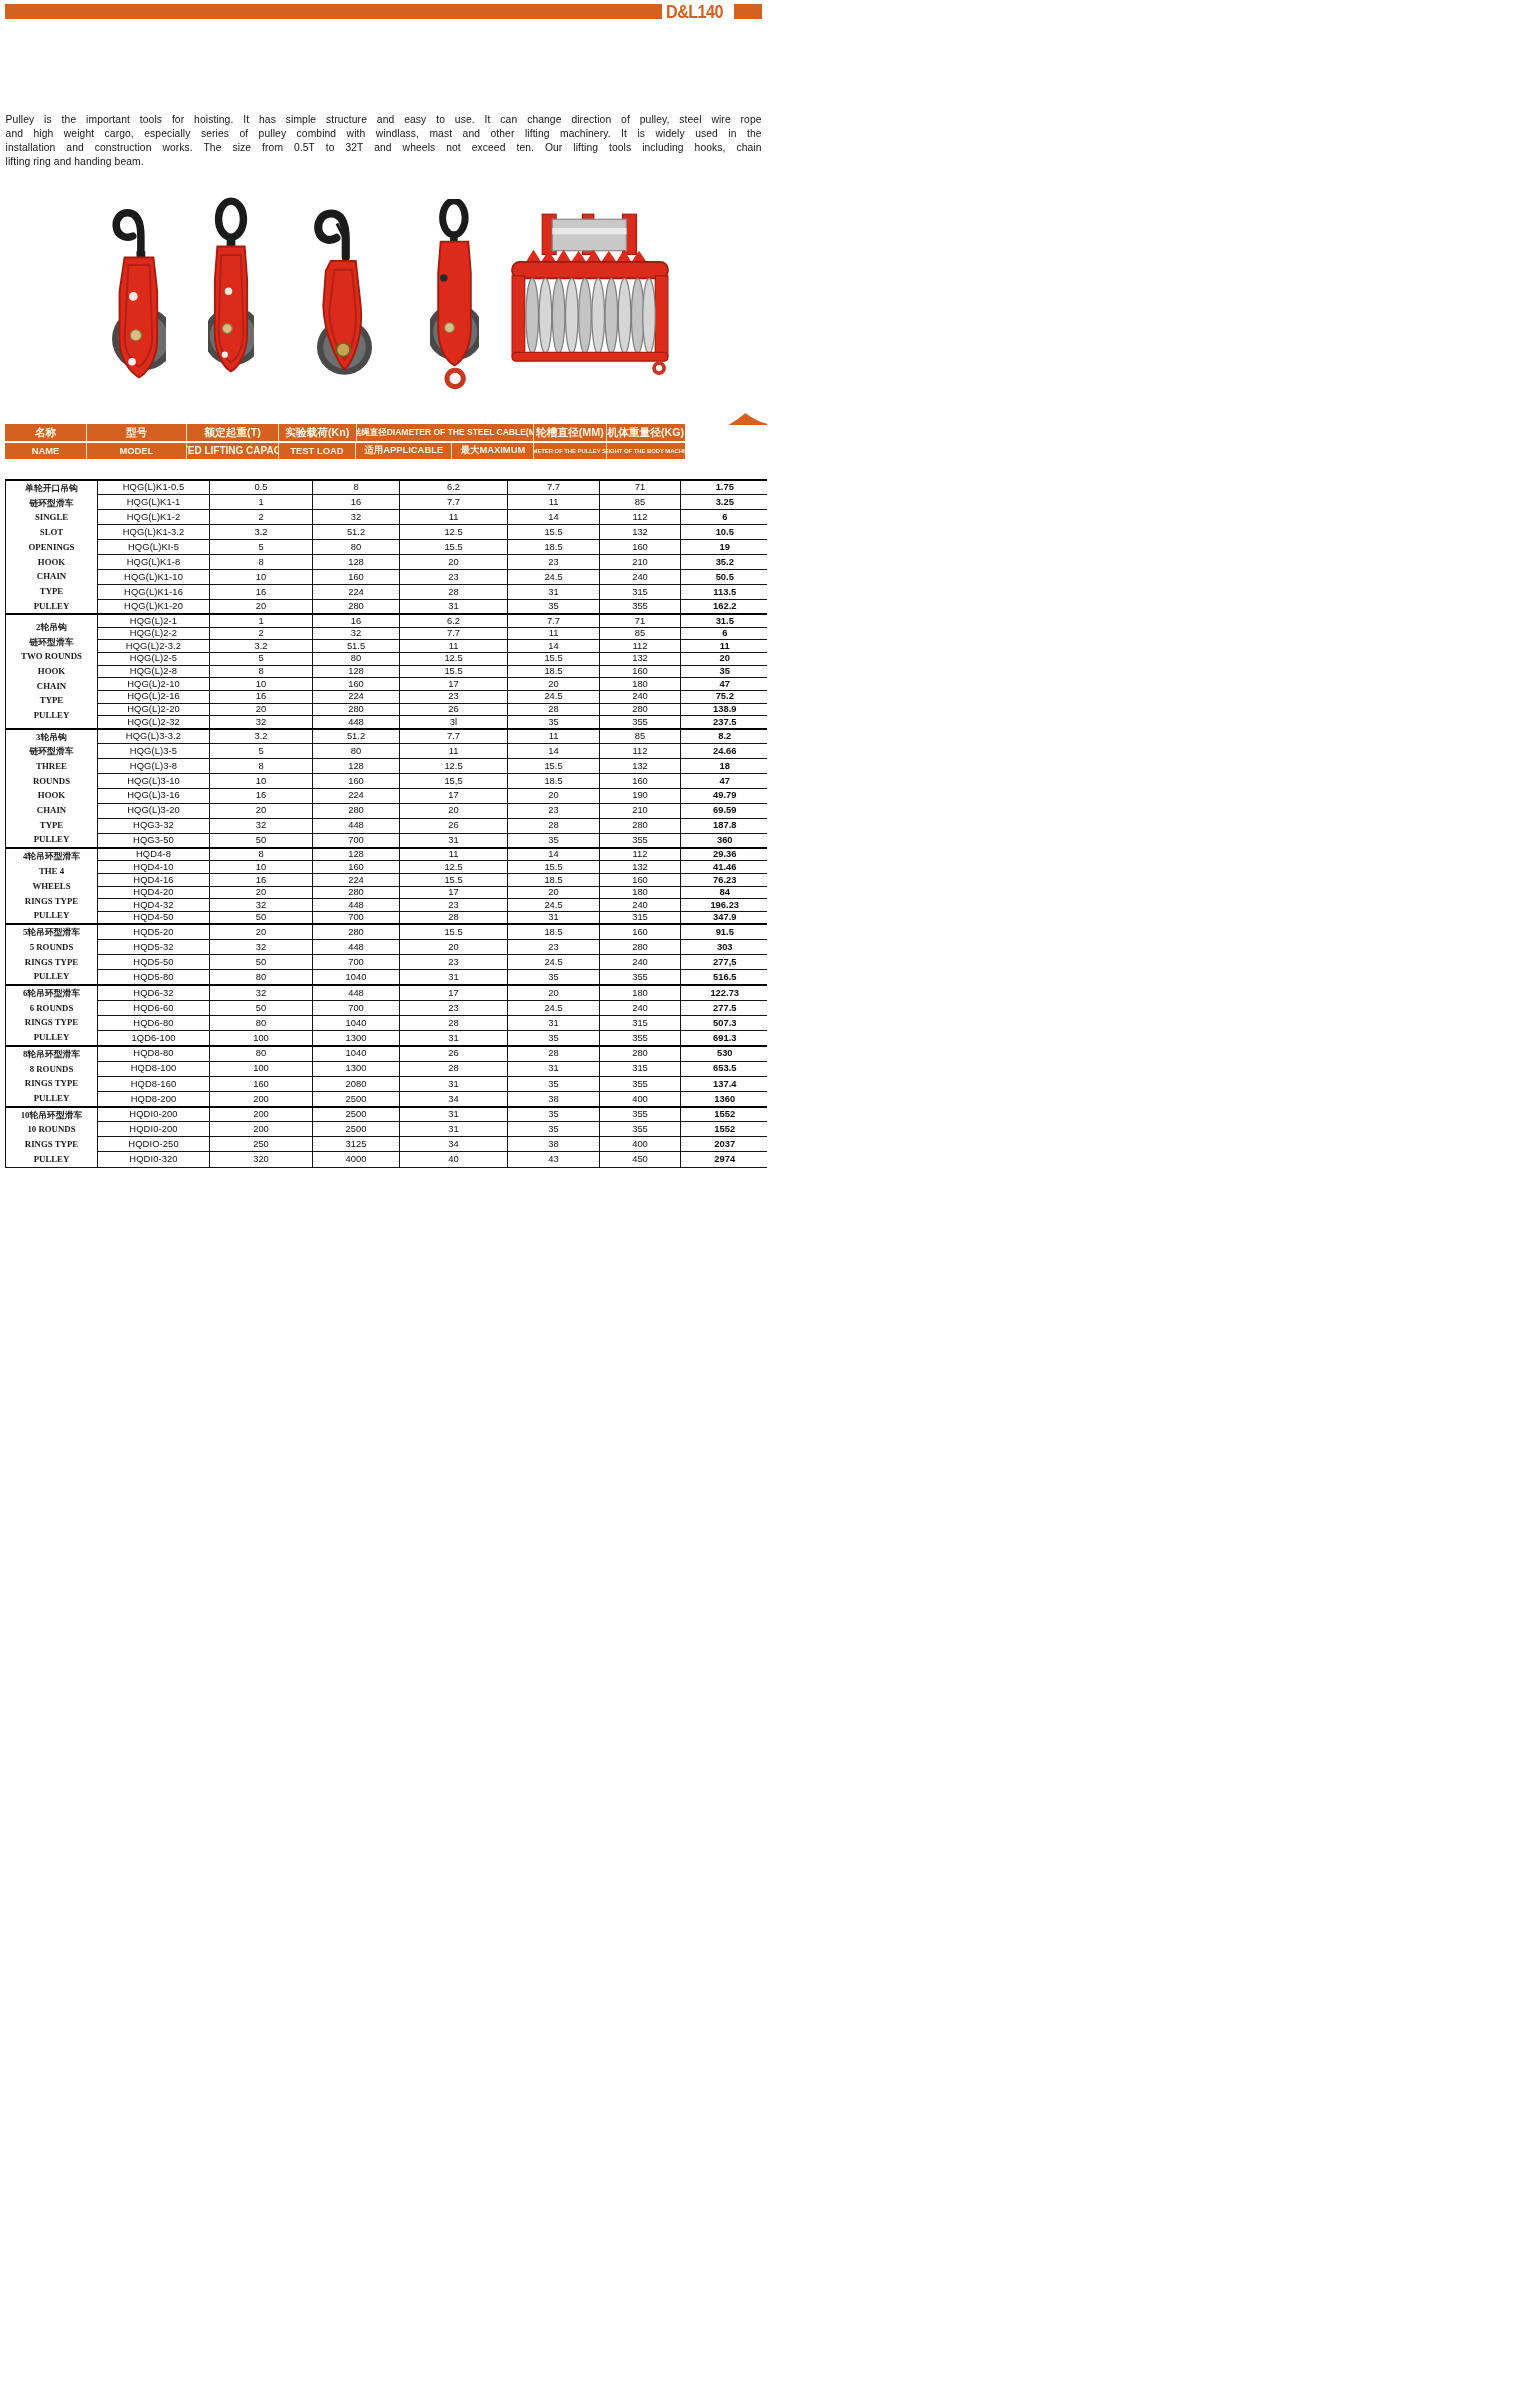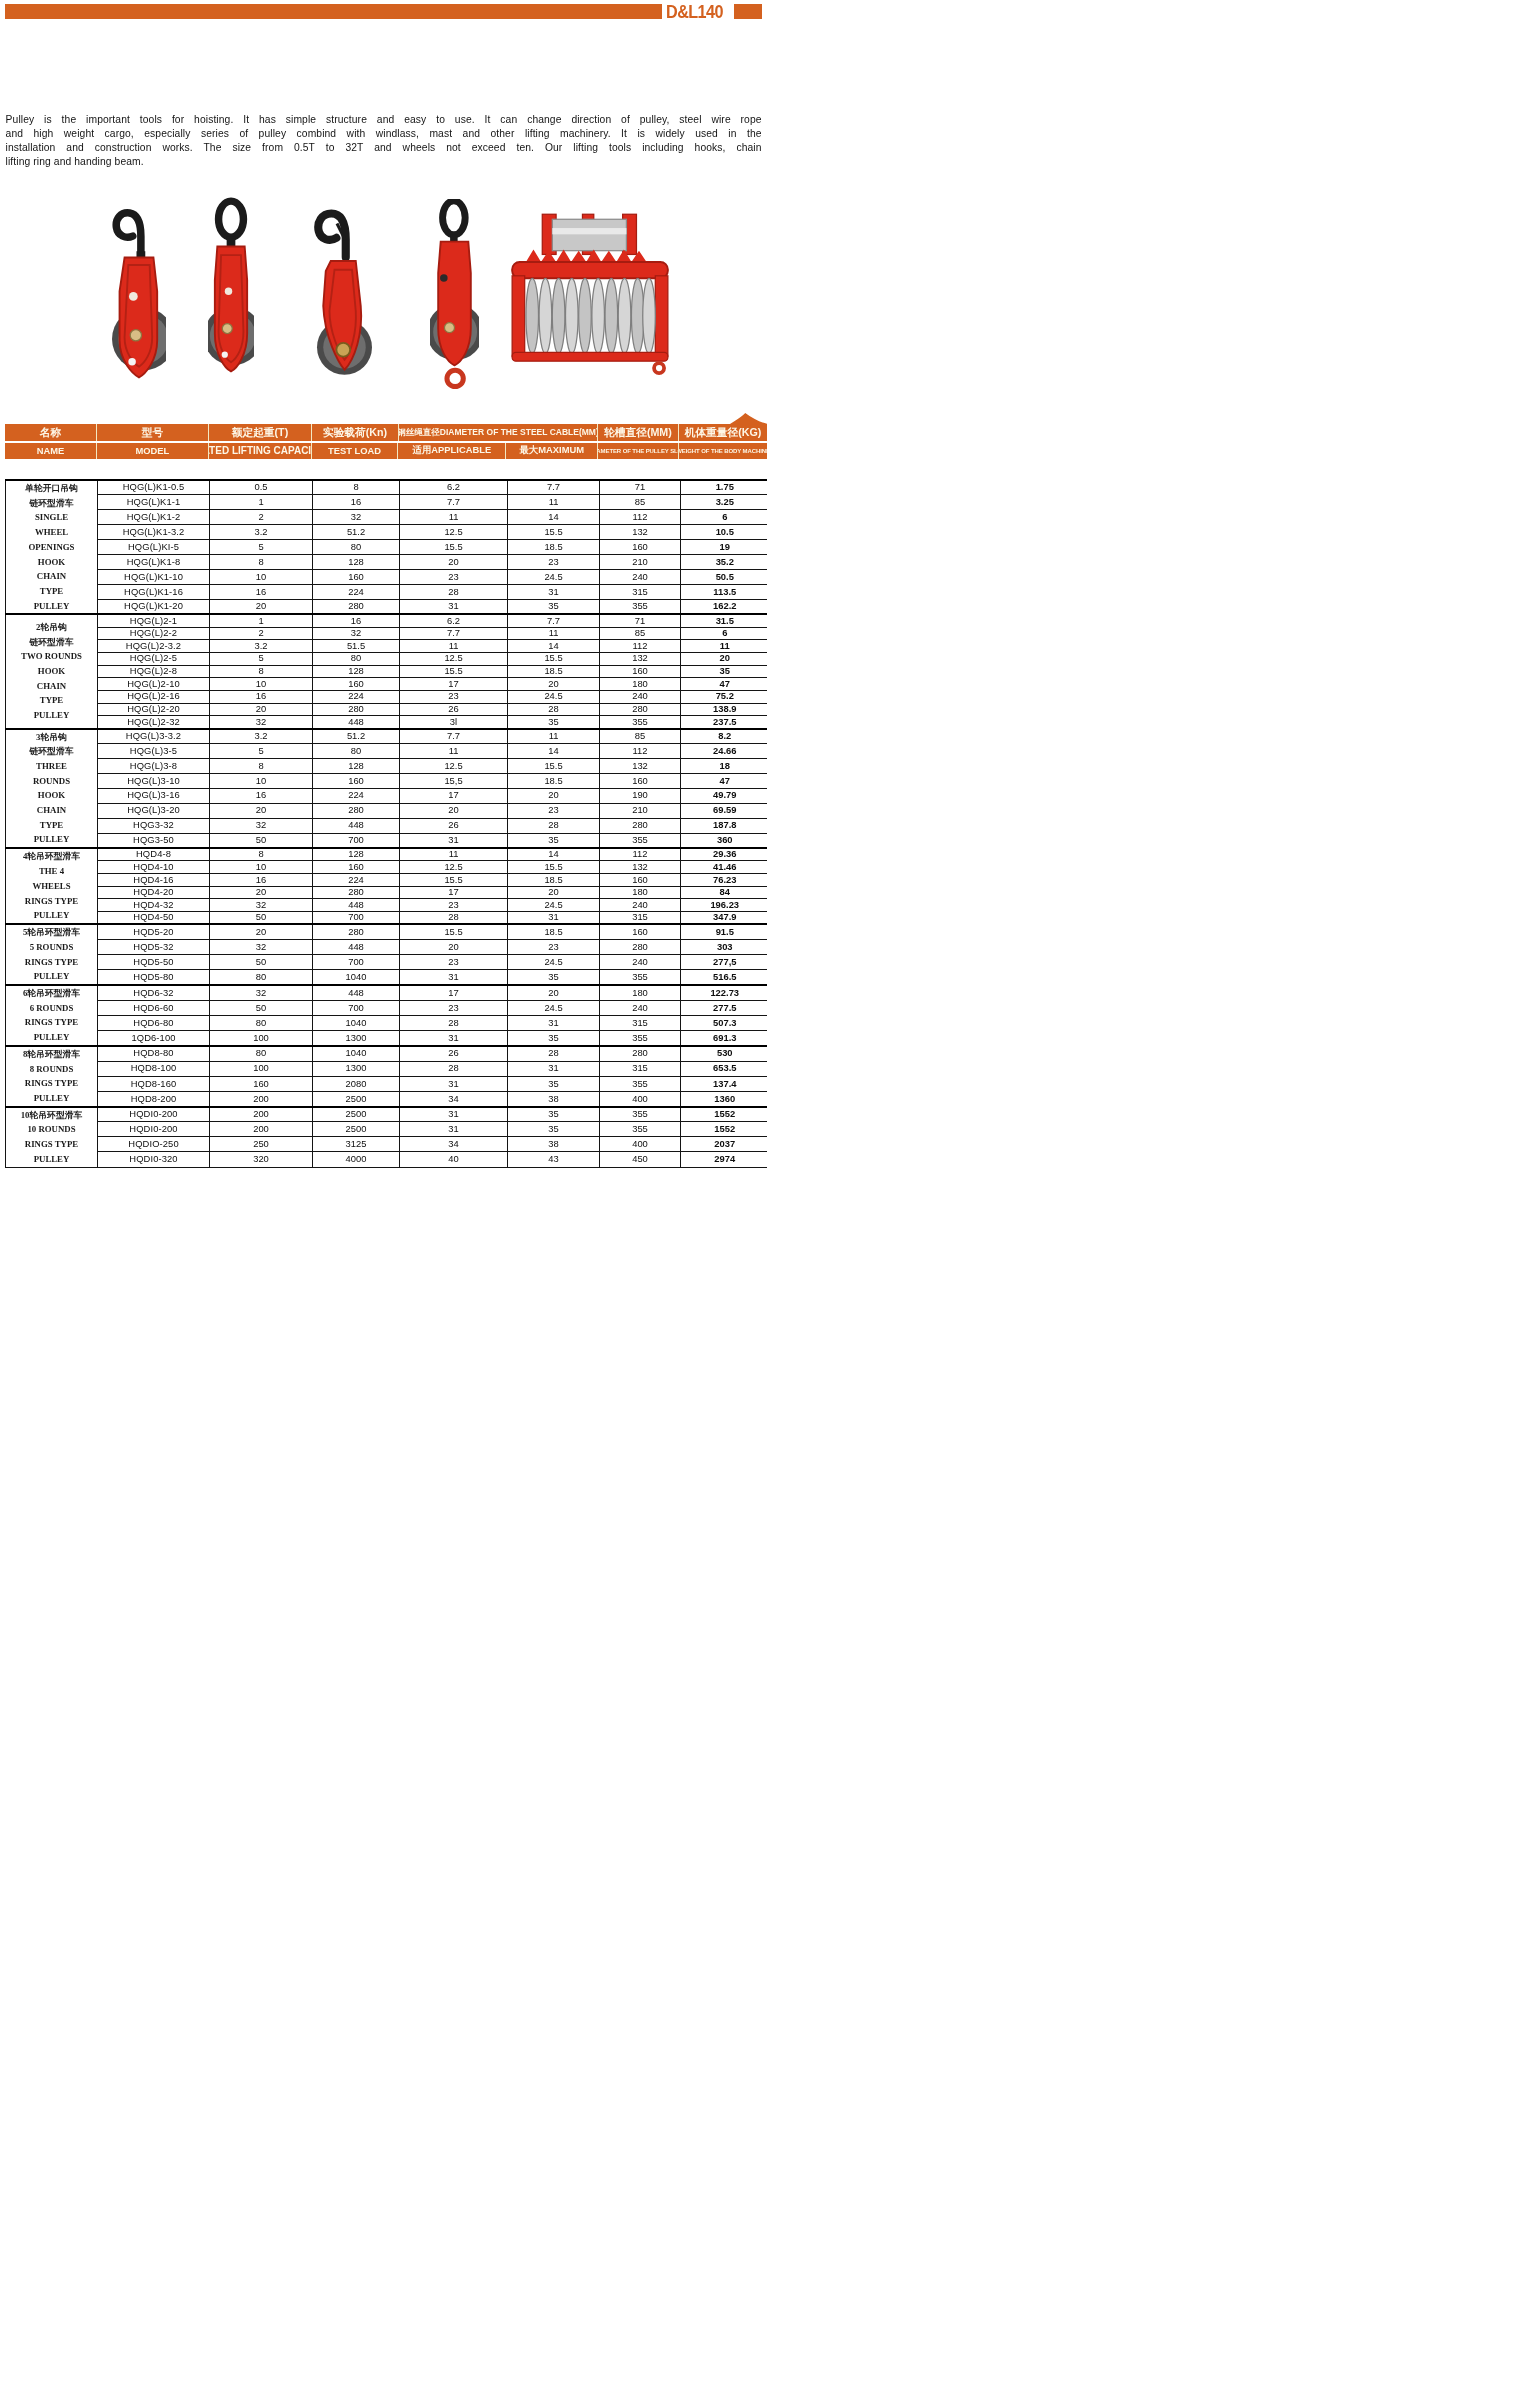--- a/index.html
+++ b/index.html
@@ -22,21 +22,21 @@
   .j{text-align:justify;text-align-last:justify;}
   .cl{white-space:normal;}
 
   
   .fig{position:absolute;}
 
   
   .fin{position:absolute;left:726px;top:413px;}
 
   
-  .thead{position:absolute;left:5px;top:424px;width:762px;}
+  .thead{position:absolute;left:5px;top:424px;width:680px;}
   .hrow{display:flex;}
   .r1{margin-bottom:1.9px;}
   .hc{box-sizing:border-box;background:#d4611f;color:#fdf6e6;text-align:center;
       border-right:1.3px solid #f3e8c2;display:flex;align-items:center;justify-content:center;
       overflow:hidden;white-space:nowrap;}
   .hc:last-child{border-right:none;}
   .r1 .hc{height:17px;font-size:10.7px;font-weight:bold;}
   .r2 .hc{height:15.7px;font-size:9.4px;font-weight:bold;}
   .hc.small{font-size:10px;}
   .hc.tiny{font-size:6px;letter-spacing:-0.1px;}
@@ -178,21 +178,21 @@
         <col style="width:92px">
         <col style="width:81px">
         <col style="width:88px">
     </colgroup>
     <tbody id="spec-body">
         <tr class="g-start">
           <td class="namecell" rowspan="9">
             <div>单轮开口吊钩</div>
             <div>链环型滑车</div>
             <div>SINGLE</div>
-            <div>WHEEL</div>
+            <div>SLOT</div>
             <div>OPENINGS</div>
             <div>HOOK</div>
             <div>CHAIN</div>
             <div>TYPE</div>
             <div>PULLEY</div>
           </td>
           <td class="modelcell">HQG(L)K1-0.5</td>
           <td class="numcell">0.5</td>
           <td class="numcell">8</td>
           <td class="numcell">6.2</td>

